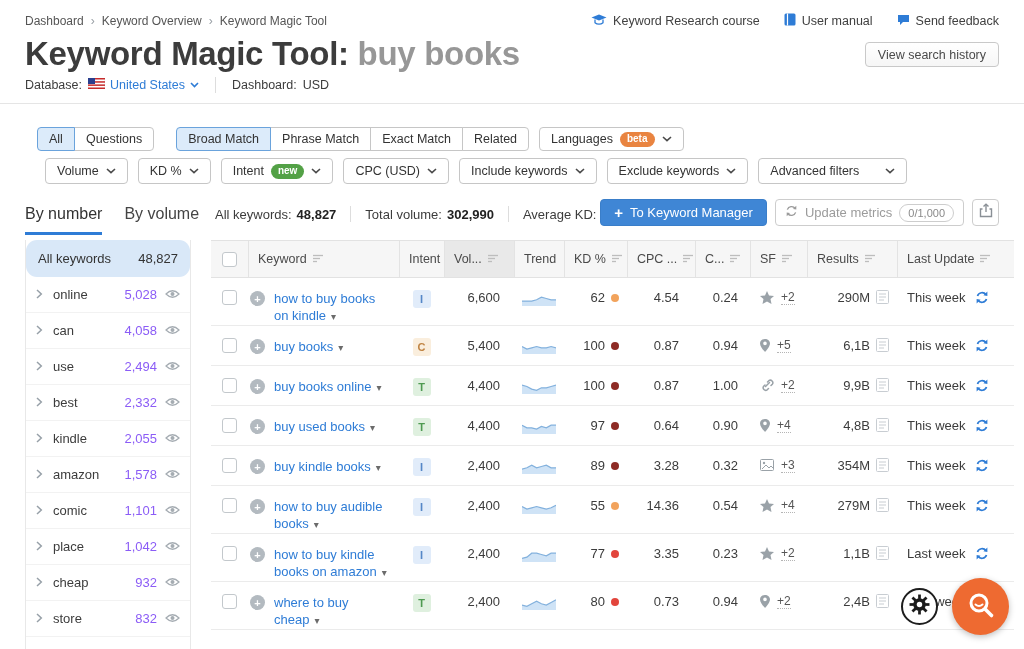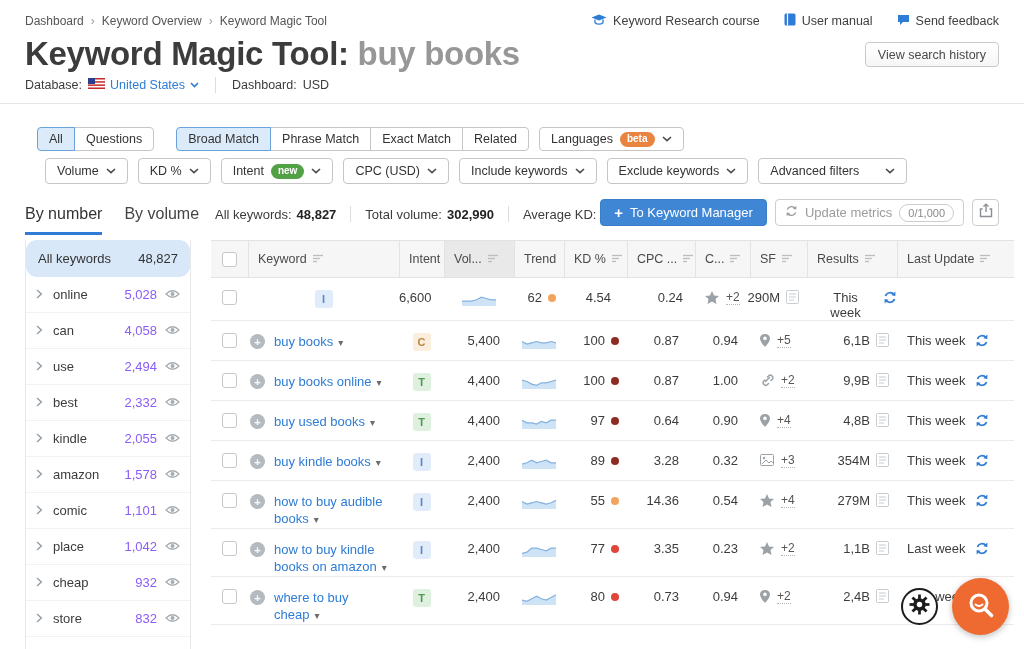--- a/index.html
+++ b/index.html
@@ -529,20 +529,24 @@
                 <line x1="0" y1="7.5" x2="4" y2="7.5"></line>
               </g>
             </svg></span>
   </div>
 </div>
     <div>
   <div class="grid-row trow">
     <div class="cell c-check">
             <span class="checkbox"></span>
           </div>
+    <div class="cell c-keyword">
+      <span class="plus-circle"></span>
+      <span class="kw-wrap"><a class="kw-link">how to buy books on kindle</a><span class="kw-caret"></span></span>
+    </div>
     <div class="cell c-intent">
             <span class="intent-badge intent-I">I</span>
           </div>
     <div class="cell c-vol">6,600</div>
     <div class="cell c-trend">
             <svg class="spark" width="34" height="14">
               <path class="spark-fill" d="M0.0,9.1 L4.9,9.1 L9.7,9.1 L14.6,7.8 L19.4,5.2 L24.3,6.5 L29.1,7.8 L34.0,7.8 L34,14 L0,14 Z"></path>
               <path class="spark-line" d="M0.0,9.1 L4.9,9.1 L9.7,9.1 L14.6,7.8 L19.4,5.2 L24.3,6.5 L29.1,7.8 L34.0,7.8"></path>
             </svg>
           </div>

